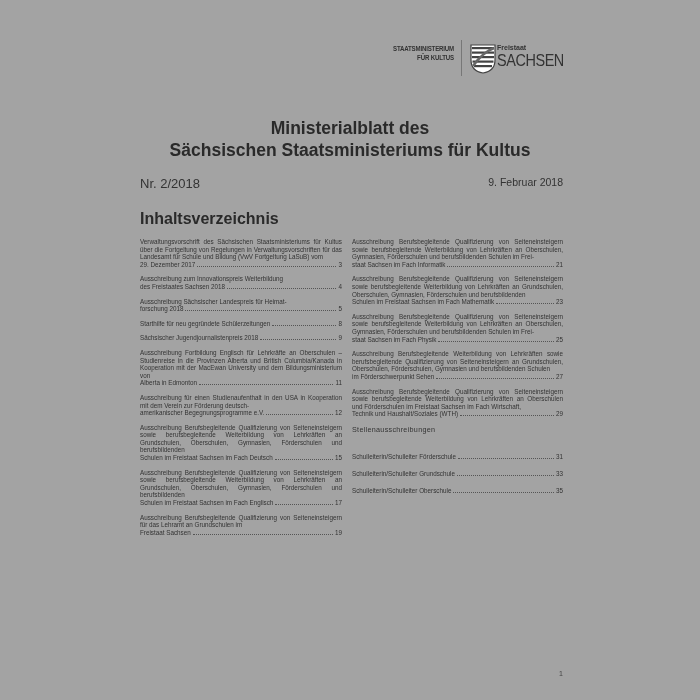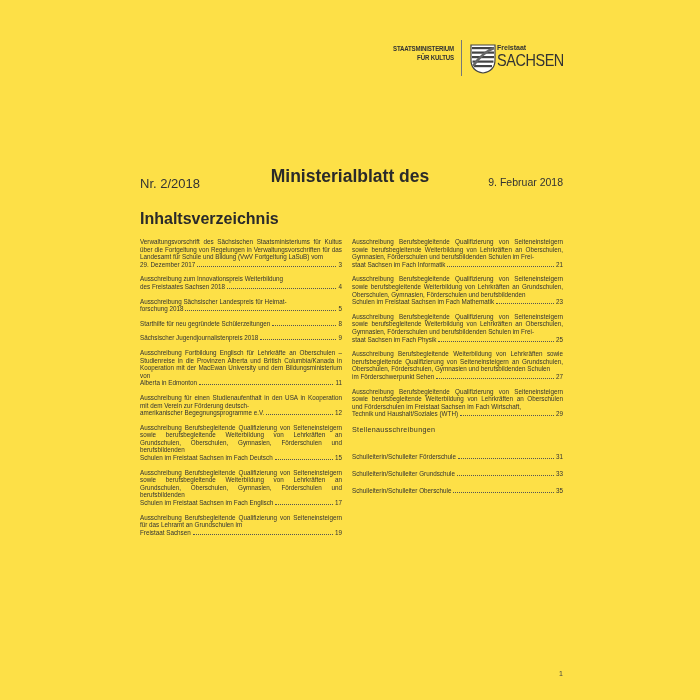--- a/index.html
+++ b/index.html
@@ -1,33 +1,33 @@
 <!DOCTYPE html>
 <html><head>
 <meta charset="utf-8">
 <style>
   html, body { margin: 0; padding: 0; background: #ffffff; }
   body { width: 700px; height: 700px; position: relative; overflow: hidden;
          font-family: "Liberation Sans", sans-serif; color: #2a2a2a; }
-  .page { position: absolute; left: 0; top: 0; width: 700px; height: 700px; background: #fde047; }
+  .page { position: absolute; left: 0; top: 0; width: 700px; height: 700px; background: #a3a3a3; }
 
   
   .logo-ministry { position: absolute; left: 370px; top: 44px; width: 84px; text-align: right;
                    font-family: "Liberation Sans Narrow", "Liberation Sans", sans-serif;
                    font-weight: bold; font-size: 7.2px; line-height: 9px; letter-spacing: -0.2px;
                    color: #333; transform: scaleX(0.85); transform-origin: right top; }
   .logo-divider { position: absolute; left: 461px; top: 40px; width: 1px; height: 36px; background: #777; }
   .coat { position: absolute; left: 470px; top: 44px; width: 26px; height: 30px; }
   .logo-sachsen { position: absolute; left: 497px; top: 44px; color: #333; }
   .logo-sachsen .small { font-size: 7px; font-weight: bold; line-height: 8px; }
   .logo-sachsen .big { font-size: 17px; line-height: 18px; letter-spacing: -0.5px; transform: scaleX(0.85); transform-origin: left top; display: inline-block; }
 
   
   .title { position: absolute; left: 100px; top: 117px; width: 500px; text-align: center;
-           font-weight: bold; font-size: 17.5px; line-height: 22px; color: #2a2a2a; margin-top: 48px; }
+           font-weight: bold; font-size: 17.5px; line-height: 22px; color: #2a2a2a; }
   .issue-no { position: absolute; left: 140px; top: 176px; font-size: 13px; color: #333; }
   .issue-date { position: absolute; right: 137px; top: 176px; font-size: 10.5px; color: #333; }
 
   .toc-heading { position: absolute; left: 140px; top: 210px; font-weight: bold; font-size: 16px; color: #2a2a2a; }
 
   .col { position: absolute; top: 238px; font-size: 6.3px; line-height: 7.6px; color: #333; }
   .col-left { left: 140px; width: 202px; }
   .col-right { left: 352px; width: 211px; }
 
   .entry { margin-bottom: 7px; text-align: justify; }
@@ -61,20 +61,21 @@
     <rect x="4" y="21" width="18" height="2.2" fill="#444"></rect>
     <path d="M3 22 Q13 8 24 4" stroke="#666" stroke-width="2.5" fill="none"></path>
   </svg>
   <div class="logo-sachsen">
     <div class="small">Freistaat</div>
     <div class="big">SACHSEN</div>
   </div>
 
   <div class="title">
     <div>Ministerialblatt des</div>
+    <div>Sächsischen Staatsministeriums für Kultus</div>
   </div>
 
   <div class="issue-no">Nr. 2/2018</div>
   <div class="issue-date">9. Februar 2018</div>
 
   <div class="toc-heading">Inhaltsverzeichnis</div>
 
   <div class="col col-left">
 
     <div class="entry">

